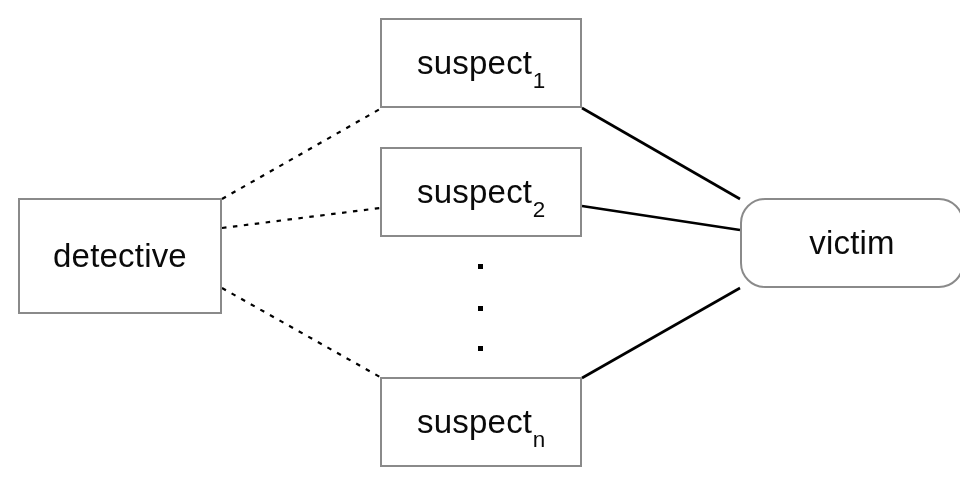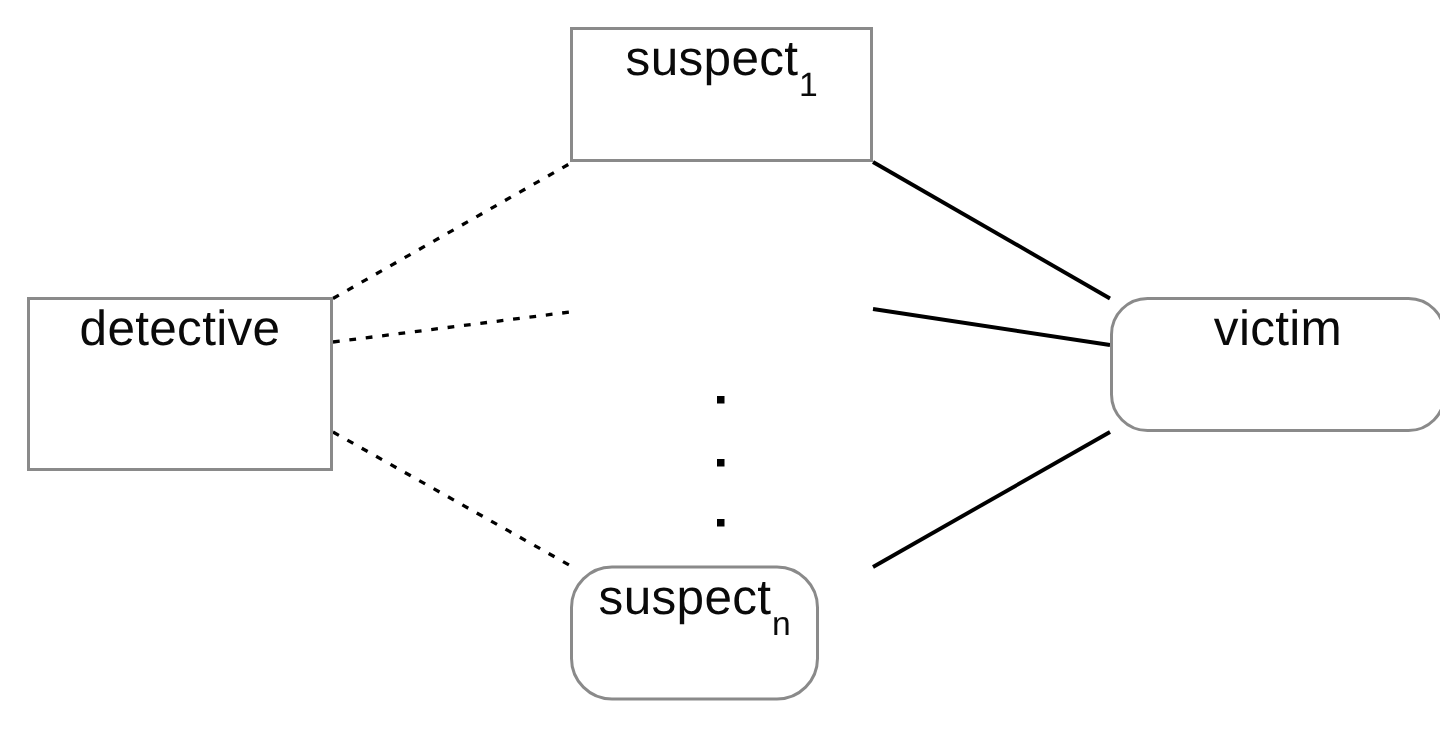--- a/index.html
+++ b/index.html
@@ -30,30 +30,30 @@
     stroke: #000000;
     stroke-width: 2.6;
     stroke-linecap: butt;
   }
   .node {
     position: absolute;
     box-sizing: border-box;
     background: #ffffff;
     border: 2px solid #8a8a8a;
     display: flex;
-    align-items: flex-start;
+    align-items: center;
     justify-content: center;
     font-size: 33px;
     color: #0a0a0a;
     letter-spacing: 0.2px;
   }
   .node-detective { left: 18px;  top: 198px; width: 204px; height: 116px; }
   .node-suspect1  { left: 380px; top: 18px;  width: 202px; height: 90px; }
   .node-suspect2  { left: 380px; top: 147px; width: 202px; height: 90px; }
-  .node-suspectn  { left: 380px; top: 377px; width: 166px; height: 90px; border-radius: 28px; }
+  .node-suspectn  { left: 380px; top: 377px; width: 202px; height: 90px; }
   .node-victim    { left: 740px; top: 198px; width: 224px; height: 90px; border-radius: 25px; }
   .node sub {
     font-size: 0.68em;
     line-height: 0;
     position: relative;
     top: 0.28em;
     left: 0.02em;
   }
   .vdots {
     position: absolute;
@@ -88,20 +88,23 @@
   </svg>
 
   <div class="node node-detective">
     <span>detective</span>
   </div>
 
   <div class="node node-suspect1">
     <span><span>suspect</span><sub>1</sub></span>
   </div>
 
+  <div class="node node-suspect2">
+    <span><span>suspect</span><sub>2</sub></span>
+  </div>
 
   <div class="vdots">
     <span class="vdot vdot-1"></span>
     <span class="vdot vdot-2"></span>
     <span class="vdot vdot-3"></span>
   </div>
 
   <div class="node node-suspectn">
     <span><span>suspect</span><sub>n</sub></span>
   </div>

